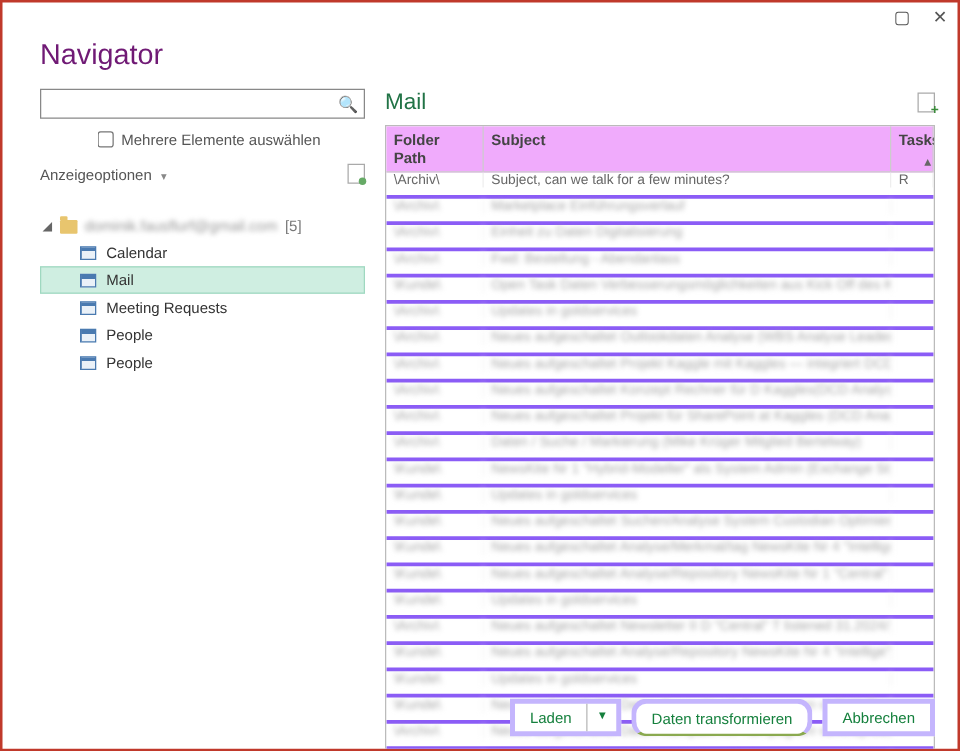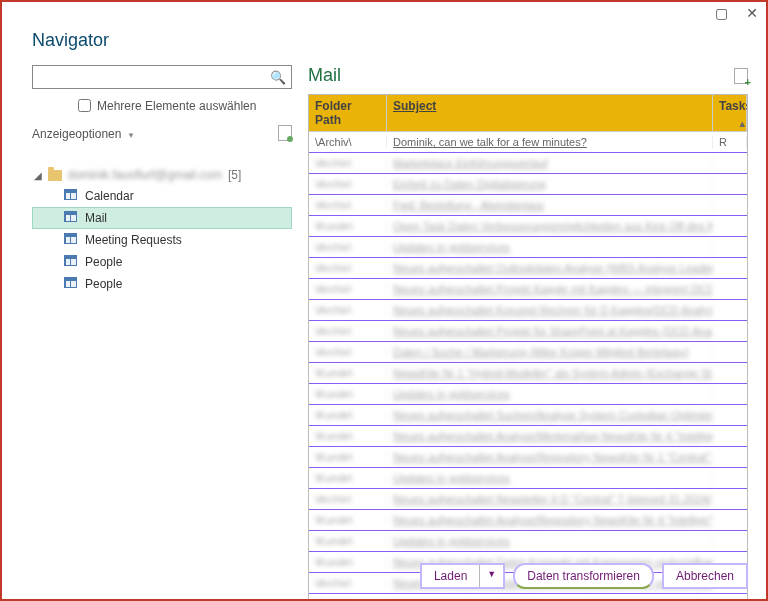--- a/index.html
+++ b/index.html
@@ -1,57 +1,57 @@
 <!DOCTYPE html>
 <html><head>
 <meta charset="utf-8">
 <style>
 * { box-sizing: border-box; margin: 0; padding: 0; }
 body { font-family: "Segoe UI", sans-serif; font-size: 12px; color: #333; background: #fff; width: 768px; height: 601px; position: relative; border: 2px solid #c0392b; }
 .window-controls { position: absolute; top: 3px; right: 8px; display: flex; gap: 18px; color: #555; font-size: 14px; }
 .window-controls span { cursor: pointer; }
-.header-title { font-size: 18px; font-weight: 300; color: #0c4a6e; padding: 28px 0 0 30px; }
+.header-title { font-size: 23px; font-weight: 300; color: #701a75; padding: 28px 0 0 30px; }
 .main { display: flex; gap: 16px; padding: 14px 18px 10px 30px; }
 .left-panel { width: 260px; flex-shrink: 0; }
 .search-box { display: flex; align-items: center; border: 1px solid #888; height: 24px; padding: 0 4px; margin-bottom: 10px; }
 .search-box input { border: none; outline: none; flex: 1; font-size: 12px; }
 .search-box .mag { color: #2a72b5; font-size: 13px; }
 .checkbox-row { display: flex; align-items: flex-start; gap: 6px; margin-bottom: 12px; color: #555; padding-left: 46px; }
 .checkbox-row input { width: 13px; height: 13px; }
 .options-row { display: flex; justify-content: space-between; align-items: flex-end; color: #555; margin-bottom: 24px; }
 .options-row .caret { font-size: 9px; margin-left: 4px; color: #888; }
 .options-row .sheet-icon { width: 14px; height: 16px; border: 1px solid #aaa; position: relative; }
 .options-row .sheet-icon:after { content:""; position:absolute; right:-2px; bottom:-2px; width:6px; height:6px; background:#66aa66; border-radius:50%; }
 .tree { margin-top: 6px; }
 .tree-root { display: flex; align-items: center; gap: 6px; padding: 3px 2px; color: #777; }
 .tree-root .arrow { font-size: 10px; color: #666; }
 .folder-icon { width: 14px; height: 11px; background: #e8c56e; border-radius: 1px; position: relative; }
 .folder-icon:before { content:""; position:absolute; top:-3px; left:0; width:6px; height:3px; background:#e8c56e; border-radius:1px 1px 0 0; }
-.tree-item { display: flex; align-items: flex-start; gap: 8px; padding: 4px 6px 4px 32px; cursor: pointer; }
+.tree-item { display: flex; align-items: center; gap: 8px; padding: 4px 6px 4px 32px; cursor: pointer; }
 .tree-item.selected { background: #cfeee1; border: 1px solid #9fd8c0; padding: 3px 5px 3px 31px; }
 .table-icon { width: 13px; height: 11px; border: 1px solid #4a7ab0; background: linear-gradient(#4a7ab0 33%, transparent 33%), linear-gradient(90deg, #4a7ab0 1px, transparent 1px 50%, #4a7ab0 50%, #4a7ab0 51%, transparent 51%); background-color: #eaf1f8; }
 .tree-root .blur, .tree-root .label-text { filter: blur(2px); color:#999; }
 .right-panel { flex: 1; display: flex; flex-direction: column; min-width: 0; }
 .right-header { display: flex; justify-content: space-between; align-items: center; margin-bottom: 8px; }
 .right-header h2 { font-size: 18px; font-weight: 300; color: #217346; }
 .right-header .sheet-icon2 { width: 14px; height: 16px; border: 1px solid #aaa; position: relative; }
 .right-header .sheet-icon2:after { content:"+"; position:absolute; right:-4px; bottom:-5px; color:#3a8a3a; font-size:11px; font-weight:bold; }
 .grid { border: 1px solid #bbb; flex: 1; display: flex; flex-direction: column; overflow: hidden; position: relative; }
-.grid-header { display: flex; background: #eab308; border-bottom: 1px solid #ccc; justify-content: flex-end; }
+.grid-header { display: flex; background: #f0abfc; border-bottom: 1px solid #ccc; justify-content: flex-end; }
 .grid-header .cell { padding: 4px 6px; font-weight: 600; color: #444; border-right: 1px solid #ccc; }
 .grid-body { flex: 1; overflow: hidden; position: relative; }
-.row { display: flex; border-bottom: 1px solid #8b5cf6; height: 21px; align-items: center; }
+.row { display: flex; border-bottom: 3px solid #8b5cf6; height: 21px; align-items: flex-start; }
 .row .cell { padding: 0 6px; white-space: nowrap; overflow: hidden; font-size: 11px; color: #666; border-right: 1px solid #eee; }
 .row .cell.blur { filter: blur(2.2px); color: #aaa; }
 .c-folder { width: 78px; }
-.c-subject { flex: 1; text-decoration: underline; }
+.c-subject { flex: 1; }
 .c-send { width: 34px; }
 .vscroll-up { position:absolute; top:22px; right:2px; font-size:11px; color:#666; }
 .footer { position: absolute; bottom: 10px; right: 18px; display: flex; gap: 8px; }
-.btn { border: 2px solid #c4b5fd; background: #fff; padding: 4px 12px; font-size: 12px; color: #701a75; cursor: pointer; }
+.btn { border: 4px solid #c4b5fd; background: #fff; padding: 4px 12px; font-size: 12px; color: #15803d; cursor: pointer; }
 .btn.split { display: flex; padding: 0; }
 .btn.split span:first-child { padding: 4px 12px; border-right: 1px solid #b7b7b7; }
 .btn.split span:last-child { padding: 4px 7px; font-size: 9px; }
 .btn.primary { border-bottom: 2px solid #8aa94f; border-radius: 12px; }
 </style>
 </head>
 <body>
 
 <div class="window-controls">
   <span>▢</span>
@@ -117,21 +117,21 @@
     <div class="grid">
       <div class="grid-header">
         <div class="cell c-folder">Folder Path</div>
         <div class="cell c-subject">Subject</div>
         <div class="cell c-send">Tasks</div>
       </div>
       <span class="vscroll-up">▴</span>
       <div class="grid-body" id="grid-body">
           <div class="row">
             <div class="cell c-folder">\Archiv\</div>
-            <div class="cell c-subject">Dominik, can we talk for a few minutes?</div>
+            <div class="cell c-subject">Subject, can we talk for a few minutes?</div>
             <div class="cell c-send">R</div>
           </div>
           <div class="row">
             <div class="cell c-folder blur">\Archiv\</div>
             <div class="cell c-subject blur">Marketplace Einführungsverlauf</div>
             <div class="cell c-send blur"></div>
           </div>
           <div class="row">
             <div class="cell c-folder blur">\Archiv\</div>
             <div class="cell c-subject blur">Einheit zu Daten Digitalisierung</div>

